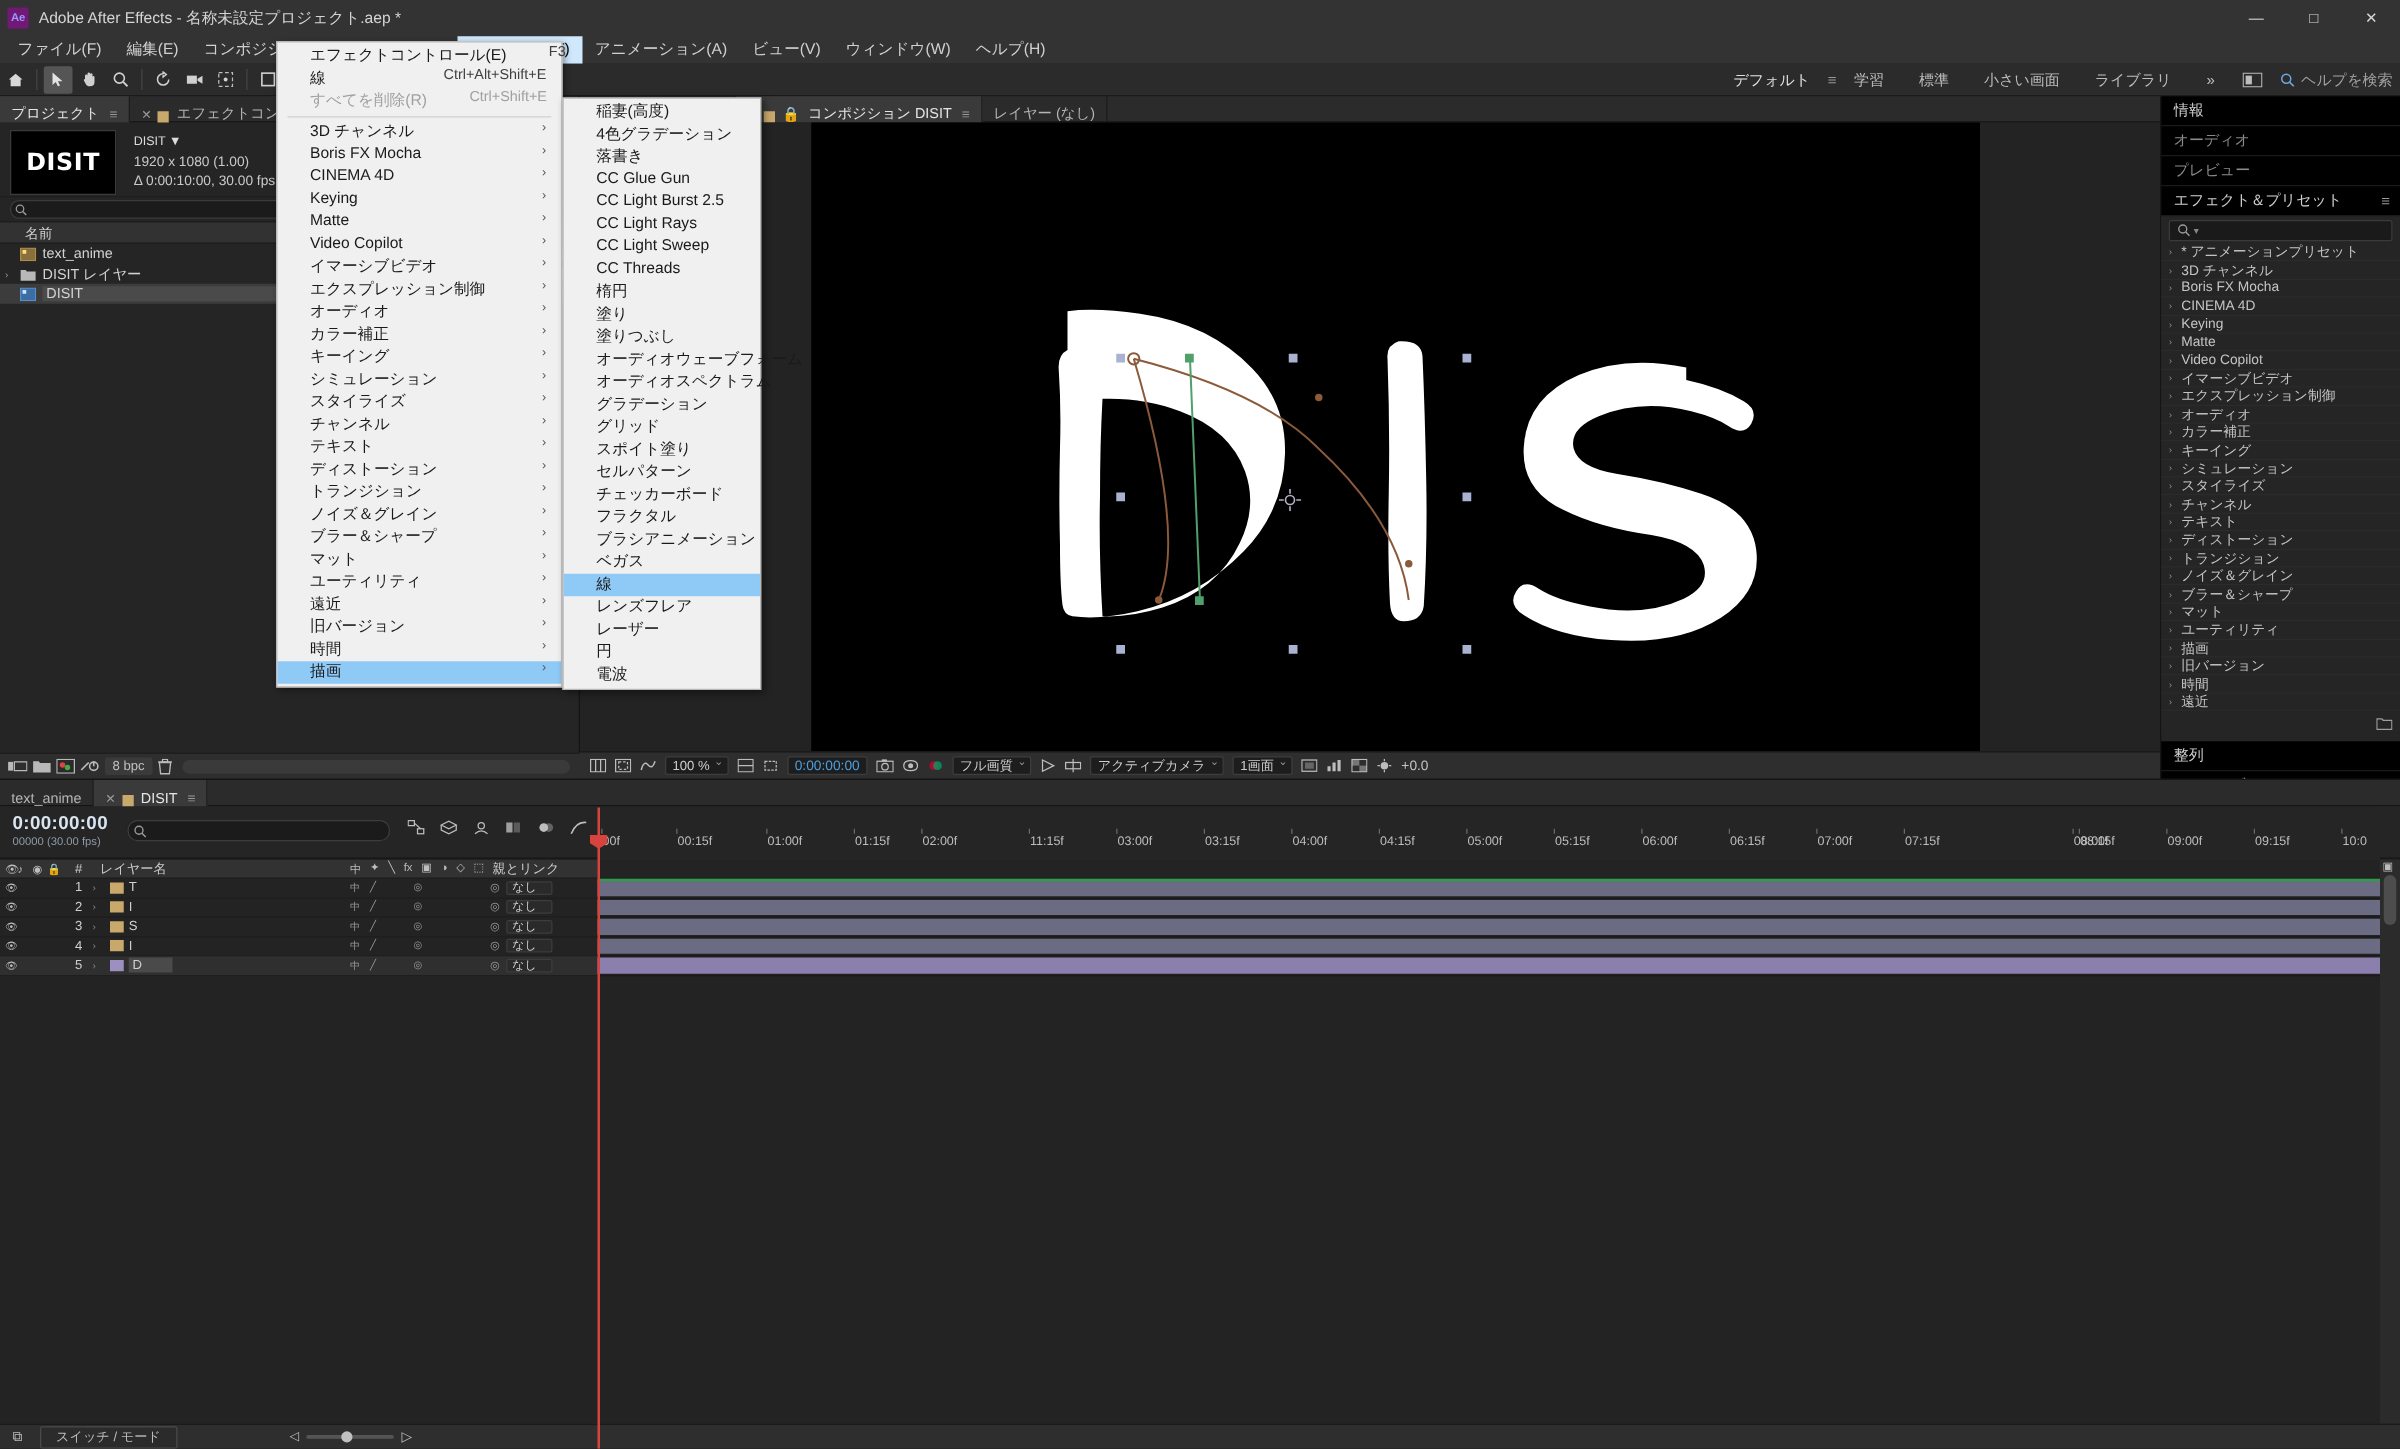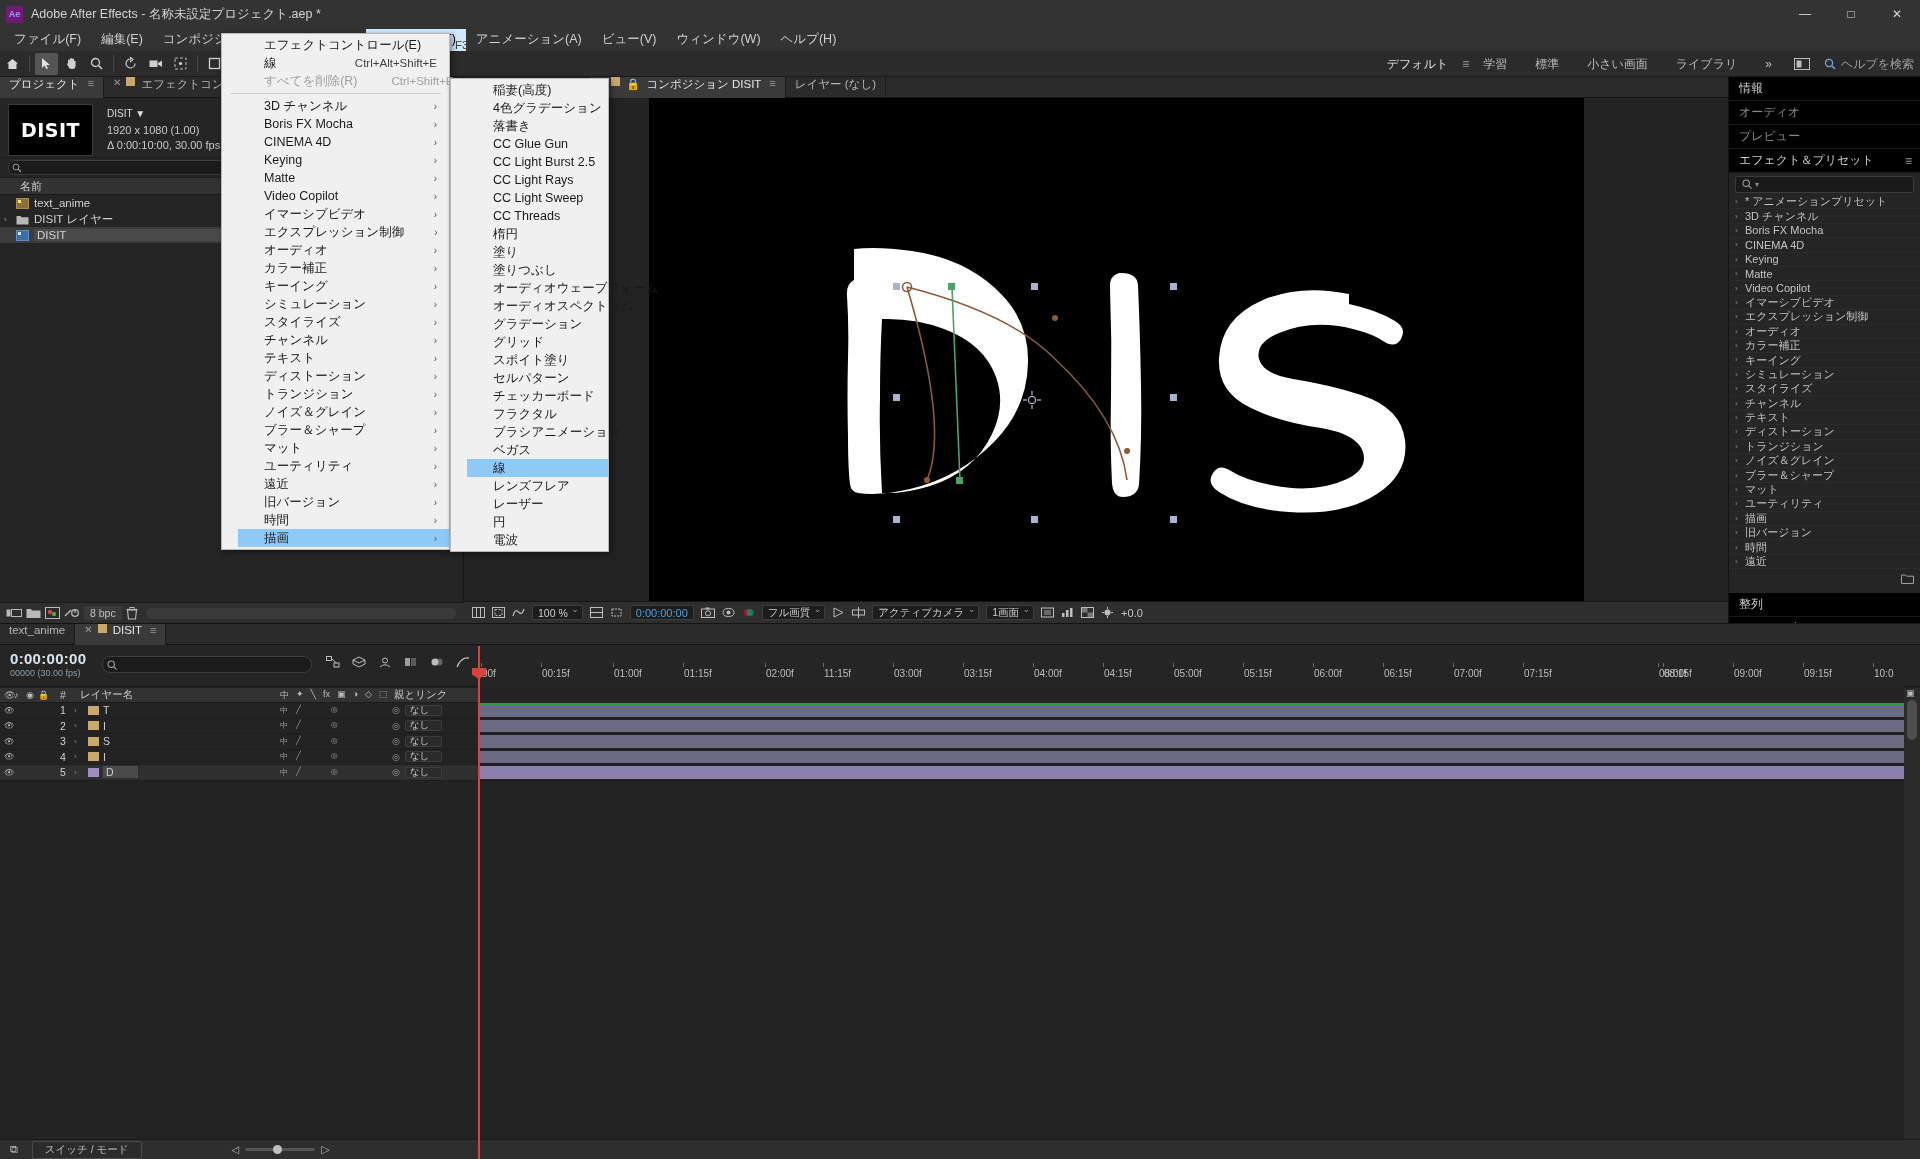--- a/index.html
+++ b/index.html
@@ -60,21 +60,21 @@
     display: flex; align-items: center; margin-left: 6px; margin-right: 6px;
     color: #a0a0a0; font-size: 12px;
   }
 
   
   .panel-tabs {
     display: flex; align-items: center; height: 21px;
     background: #2b2b2b; border-bottom: 1px solid #141414;
   }
   .ptab {
-    display: flex; align-items: flex-start; height: 21px; padding: 0 9px;
+    display: flex; align-items: flex-end; height: 21px; padding: 0 9px;
     font-size: 11.5px; color: #b5b5b5; border-right: 1px solid #1c1c1c;
     white-space: nowrap;
   }
   .ptab.active { background: #3a3a3a; color: #e4e4e4; }
   .ptab .x { font-size: 10px; margin-right: 5px; color: #999; }
   .ptab .hamb { margin-left: 8px; color: #999; font-size: 11px;}
 
   
   .project-panel {
     position: absolute; left: 0; top: 77px; width: 464px; height: 546px;
@@ -238,22 +238,22 @@
     display:flex; align-items:center; font-size:10.5px; color:#bcbcbc; border-top:1px solid #1a1a1a;
   }
 
   
   .dropdown {
     position:absolute; background:#f0f0f0; color:#1a1a1a;
     border:1px solid #b8b8b8; box-shadow: 2px 2px 6px rgba(0,0,0,0.45);
     font-size: 12.5px; z-index: 100; padding: 2px 0;
   }
   .dd-item {
-    display:flex; align-items:center; height: 18px; padding: 0 12px 0 26px;
-    white-space:nowrap; position:relative;margin-left:16px;
+    display:flex; height: 18px; padding: 0 12px 0 26px;
+    white-space:nowrap; position:relative;
   }
   .dd-item.disabled { color: #a0a0a0; }
   .dd-item.highlight { background:#8fcaf7; }
   .dd-item .accel { margin-left:auto; padding-left: 34px; color:#404040; font-size:11.5px;}
   .dd-item.disabled .accel { color:#a0a0a0; }
   .dd-item .arrow { margin-left:auto; padding-left: 30px; font-size: 10px; color:#555; }
   .dd-sep { height:1px; background:#d0d0d0; margin: 3px 8px; }
 
   .menu1 { left: 221px; top: 33px; width: 229px; }
   .menu2 { left: 450px; top: 78px; width: 159px; }
@@ -894,21 +894,21 @@
         </div>
       </div>
     </div>
 
     <div class="tl-ruler">
       <div class="ruler-ticks">
         <span class="rtick" style="left:4px">00f</span>
         <span class="rtick" style="left:64px">00:15f</span>
         <span class="rtick" style="left:136px">01:00f</span>
         <span class="rtick" style="left:206px">01:15f</span>
-        <span class="rtick" style="left:288px">02:00f</span>
+        <span class="rtick" style="left:260px">02:00f</span>
         <span class="rtick" style="left:346px">11:15f</span>
         <span class="rtick" style="left:416px">03:00f</span>
         <span class="rtick" style="left:486px">03:15f</span>
         <span class="rtick" style="left:556px">04:00f</span>
         <span class="rtick" style="left:626px">04:15f</span>
         <span class="rtick" style="left:696px">05:00f</span>
         <span class="rtick" style="left:766px">05:15f</span>
         <span class="rtick" style="left:836px">06:00f</span>
         <span class="rtick" style="left:906px">06:15f</span>
         <span class="rtick" style="left:976px">07:00f</span>

